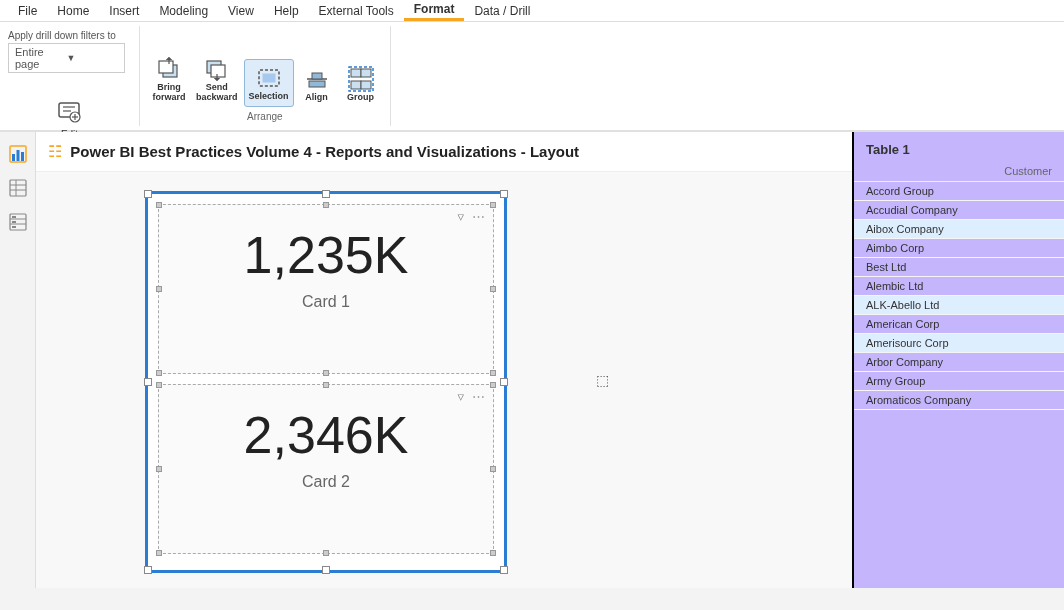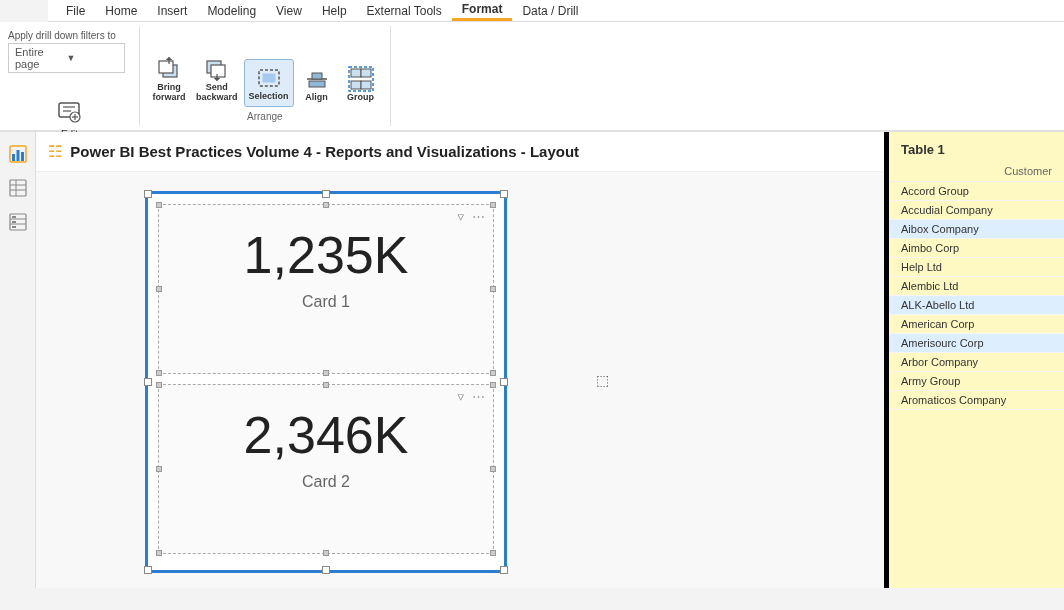--- a/index.html
+++ b/index.html
@@ -2,21 +2,21 @@
 <html><head>
   <meta charset="utf-8">
   <style>
     * { margin: 0; padding: 0; box-sizing: border-box; }
     body { font-family: 'Segoe UI', Arial, sans-serif; background: #f3f3f3; width: 1064px; height: 610px; overflow: hidden; font-size: 12px; color: #333; }
 
     
     .menu-bar {
       display: flex; align-items: center;
       background: #fff; border-bottom: 1px solid #ddd;
-      height: 22px; padding: 0 8px; margin-left: 48px;
+      height: 22px; padding: 0 8px;
     }
     .menu-item {
       padding: 2px 10px; font-size: 12px; cursor: pointer; color: #333;
     }
 
     
     .ribbon {
       background: #fff; border-bottom: 2px solid #e0e0e0;
       display: flex; align-items: stretch; height: 110px;
       padding: 4px 0;
@@ -153,21 +153,21 @@
     .card-handle.mr { top: calc(50% - 3px); right: -3px; }
     .card-handle.bl { bottom: -3px; left: -3px; }
     .card-handle.bm { bottom: -3px; left: calc(50% - 3px); }
     .card-handle.br { bottom: -3px; right: -3px; }
 
     
     .cursor-area { position: absolute; top: 200px; left: 560px; font-size: 14px; color: #555; }
 
     
     .right-panel {
-      width: 180px; background: #fef9c3; border-left: 5px solid #000000;
+      width: 212px; background: #c4b5fd; border-left: 2px solid #000000;
       overflow-y: auto;
     }
     .table-title { font-size: 13px; font-weight: 600; padding: 10px 12px 4px; color: #333; }
     .table-header { font-size: 11px; color: #666; padding: 4px 12px; border-bottom: 1px solid #eee; text-align: right; }
     .table-row { padding: 3px 12px; font-size: 11px; color: #333; text-align: left; border-bottom: 1px solid #f5f5f5; }
     .table-row.highlighted { background: #ddeeff; }
   </style>
 </head>
 <body>
 
@@ -372,21 +372,21 @@
   </div>
 
   <div class="right-panel">
     <div class="table-title">Table 1</div>
     <div class="table-header">Customer</div>
     <div id="table-rows-container">
         <div class="table-row">Accord Group</div>
         <div class="table-row">Accudial Company</div>
         <div class="table-row highlighted">Aibox Company</div>
         <div class="table-row">Aimbo Corp</div>
-        <div class="table-row">Help Ltd</div>
+        <div class="table-row">Best Ltd</div>
         <div class="table-row">Alembic Ltd</div>
         <div class="table-row highlighted">ALK-Abello Ltd</div>
         <div class="table-row">American Corp</div>
         <div class="table-row highlighted">Amerisourc Corp</div>
         <div class="table-row">Arbor Company</div>
         <div class="table-row">Army Group</div>
         <div class="table-row">Aromaticos Company</div>
       </div>
   </div>
 

